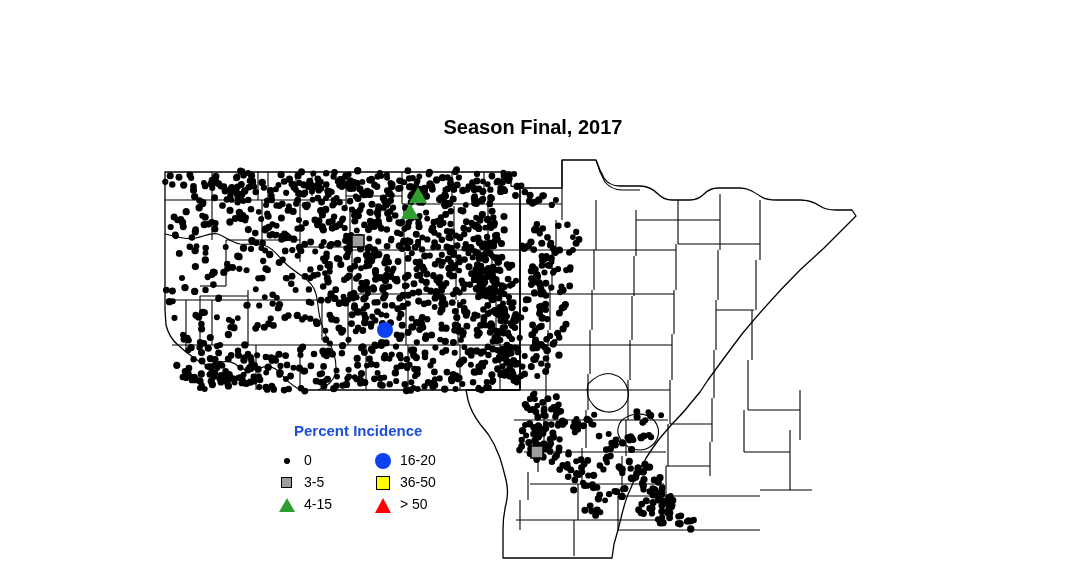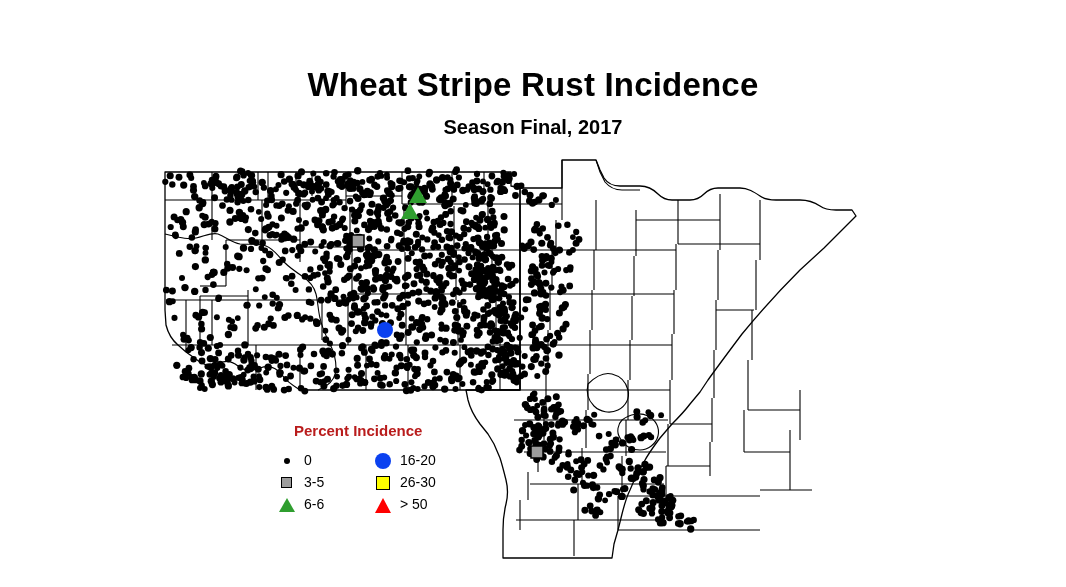--- a/index.html
+++ b/index.html
@@ -17,21 +17,21 @@
   }
   .subtitle{
     position:absolute;left:0;top:116px;width:1066px;text-align:center;
     font-size:20px;font-weight:bold;color:#000;
   }
   #mapwrap{position:absolute;left:0;top:0;width:1066px;height:587px;}
   #mapsvg{position:absolute;left:0;top:0;}
   
   .legend{position:absolute;left:276px;top:422px;width:200px;height:110px;}
   .legend-title{
-    position:absolute;left:18px;top:0px;font-size:15px;font-weight:bold;color:#b91c1c;
+    position:absolute;left:18px;top:0px;font-size:15px;font-weight:bold;color:#1d4ed8;
     white-space:nowrap;
   }
   .lg-row{position:absolute;height:22px;}
   .lg-col0{left:0px;}
   .lg-col1{left:96px;}
   .lg-r0{top:28px;}
   .lg-r1{top:50px;}
   .lg-r2{top:72px;}
   .lg-sym{position:absolute;left:0;top:0;width:26px;height:22px;}
   .lg-label{
@@ -58,21 +58,20 @@
   .sym-square-yellow{
     position:absolute;left:4px;top:4px;width:14px;height:14px;
     background:#ffff00;border:1.5px solid #000;box-sizing:border-box;
   }
 </style>
 </head>
 <body>
 
 <div id="figure">
 
-  <div class="title">Wheat Stripe Rust Incidence</div>
   <div class="subtitle">Season Final, 2017</div>
 
   <div id="mapwrap">
     <svg id="mapsvg" width="1066" height="587" viewBox="0 0 1066 587">
 
       <g fill="none" stroke="#000000" stroke-width="1.1" stroke-linejoin="round">
 
         <path stroke-width="1.3" d="M165,172 L511,172 L511,186 L520,188 L520,390 L300,390
                  C292,385 286,381 282,375 C276,367 268,365 260,368
                  C252,371 244,371 238,366 C232,361 226,360 220,363
@@ -2073,35 +2072,35 @@
       <div class="lg-sym">
           <span class="sym-square"></span>
         </div>
       <div class="lg-label">3-5</div>
     </div>
 
     <div class="lg-row lg-col0 lg-r2">
       <div class="lg-sym">
           <span class="sym-tri sym-tri-green"></span>
         </div>
-      <div class="lg-label">6-6</div>
+      <div class="lg-label">4-15</div>
     </div>
 
     <div class="lg-row lg-col1 lg-r0">
       <div class="lg-sym">
           <span class="sym-circle"></span>
         </div>
       <div class="lg-label">16-20</div>
     </div>
 
     <div class="lg-row lg-col1 lg-r1">
       <div class="lg-sym">
           <span class="sym-square-yellow"></span>
         </div>
-      <div class="lg-label">26-30</div>
+      <div class="lg-label">36-50</div>
     </div>
 
     <div class="lg-row lg-col1 lg-r2">
       <div class="lg-sym">
           <span class="sym-tri sym-tri-red"></span>
         </div>
       <div class="lg-label">&gt; 50</div>
     </div>
   </div>
 

